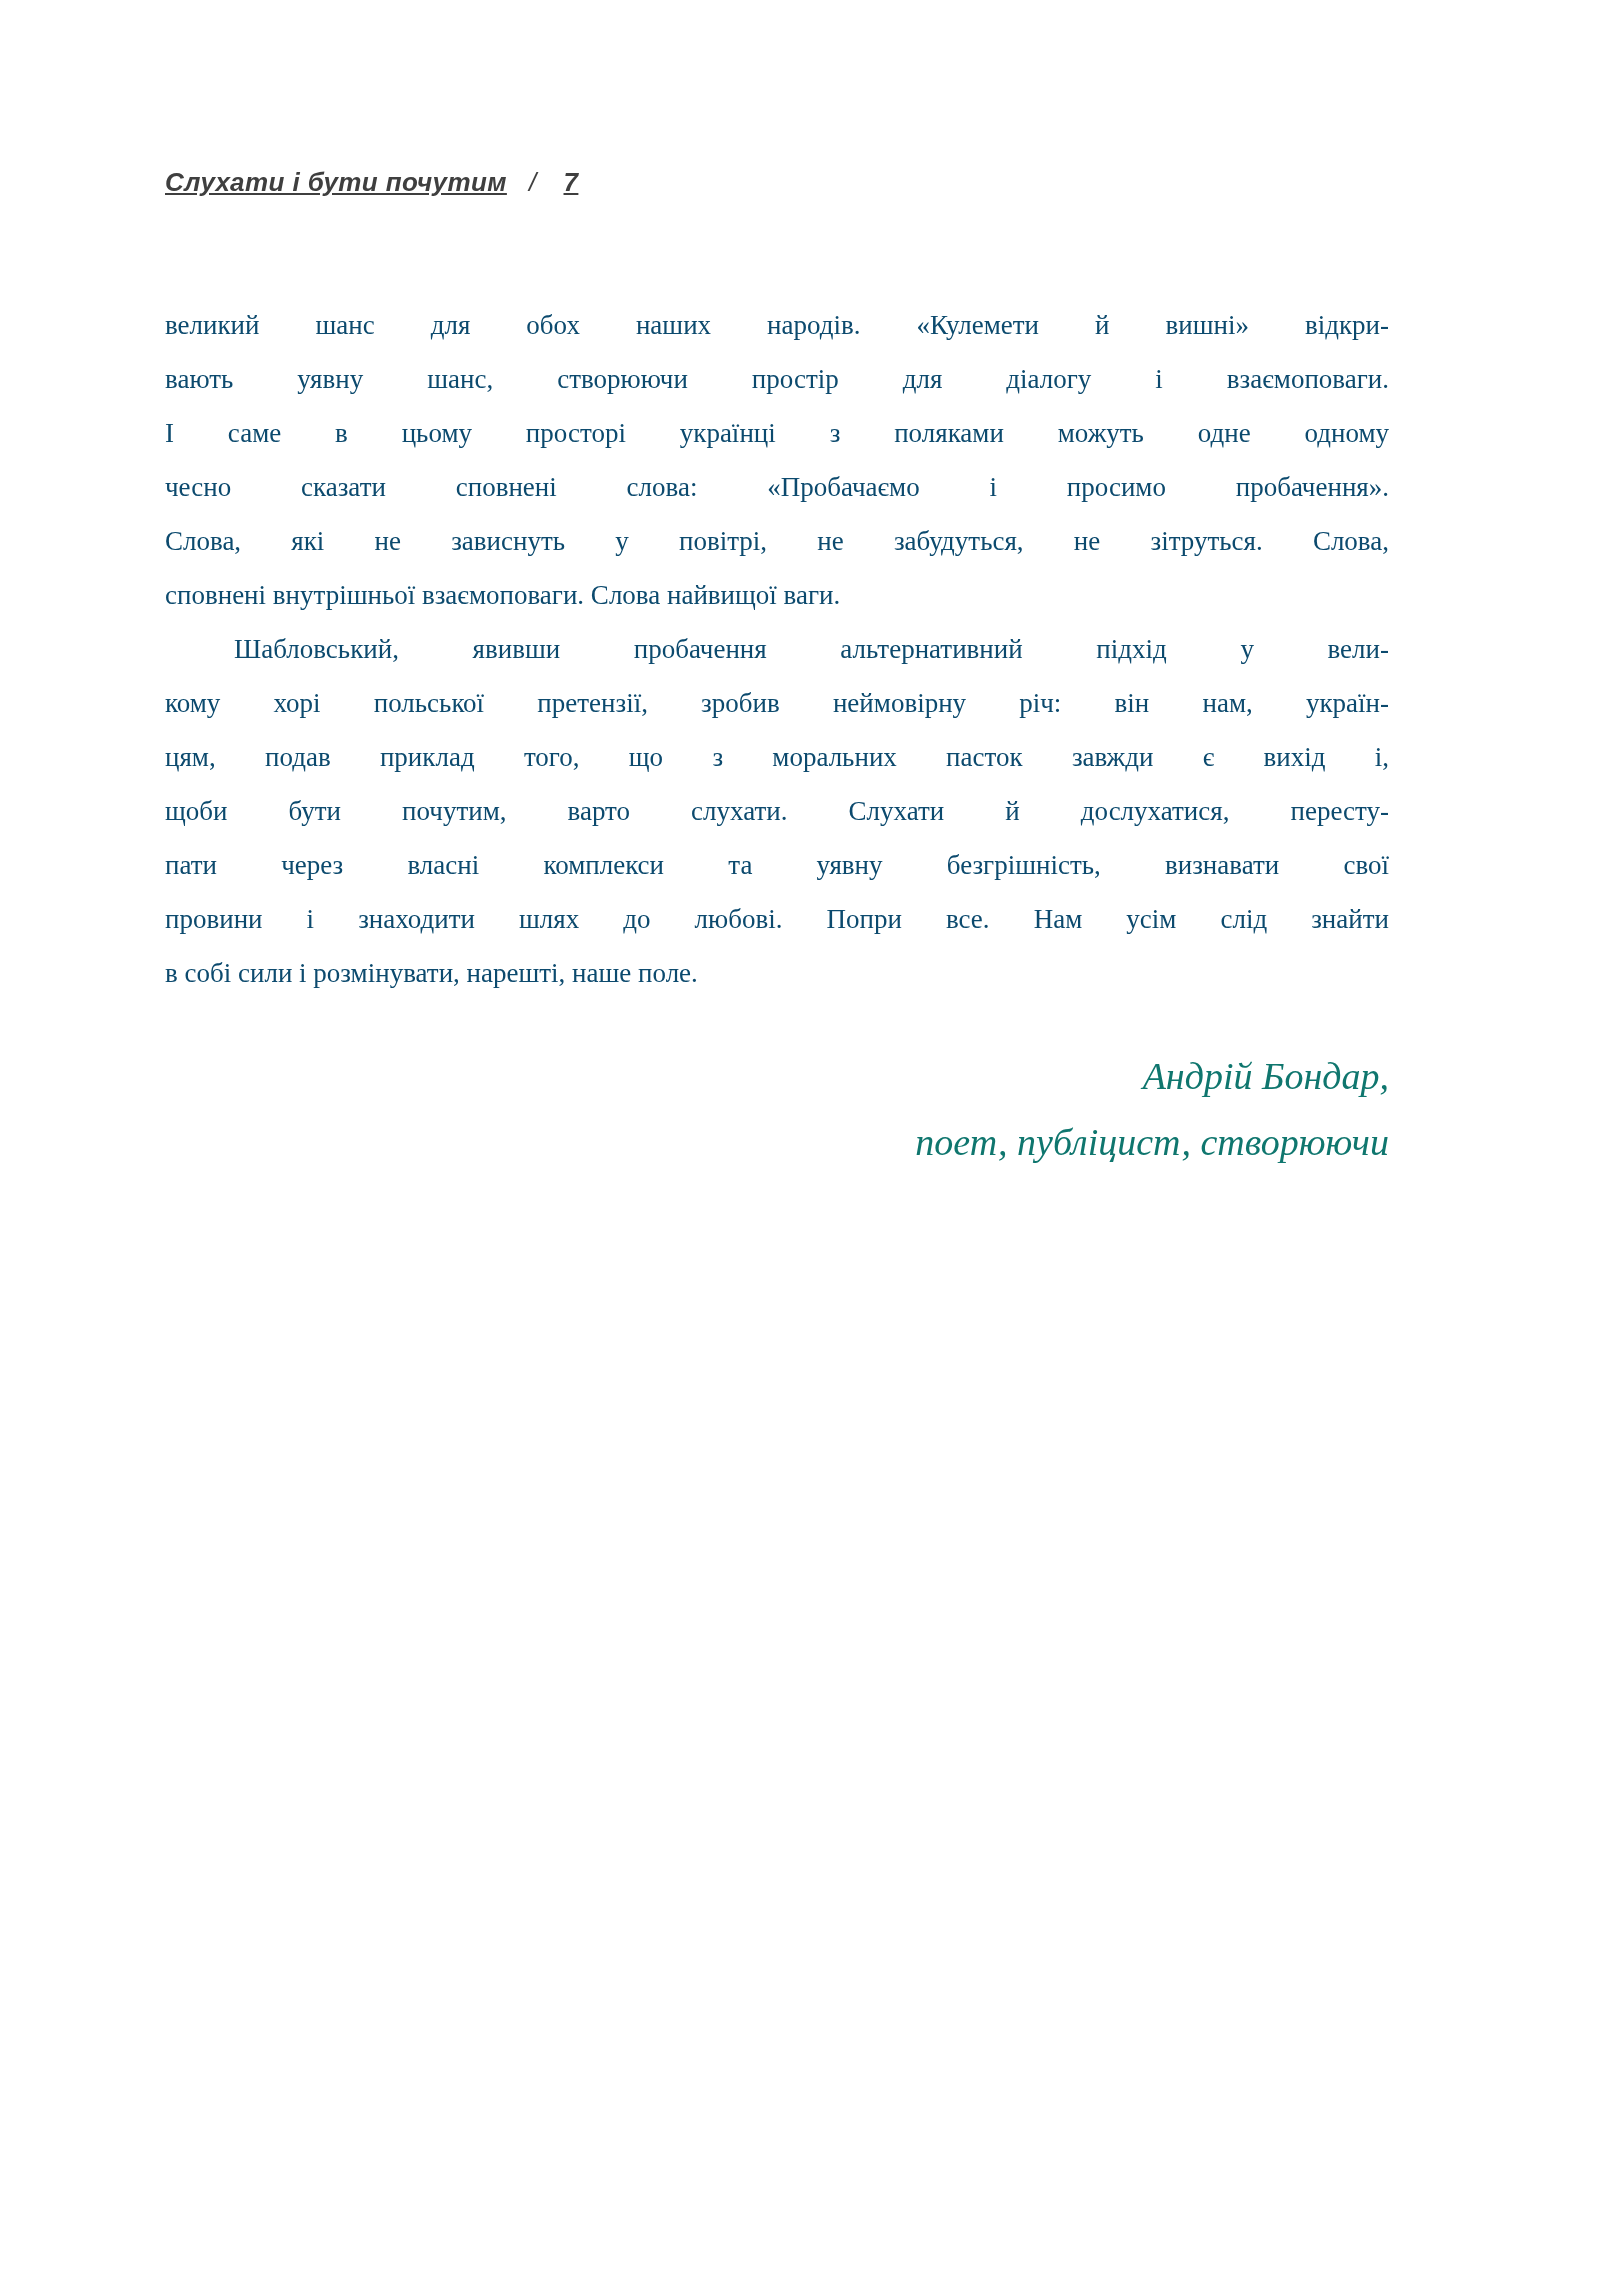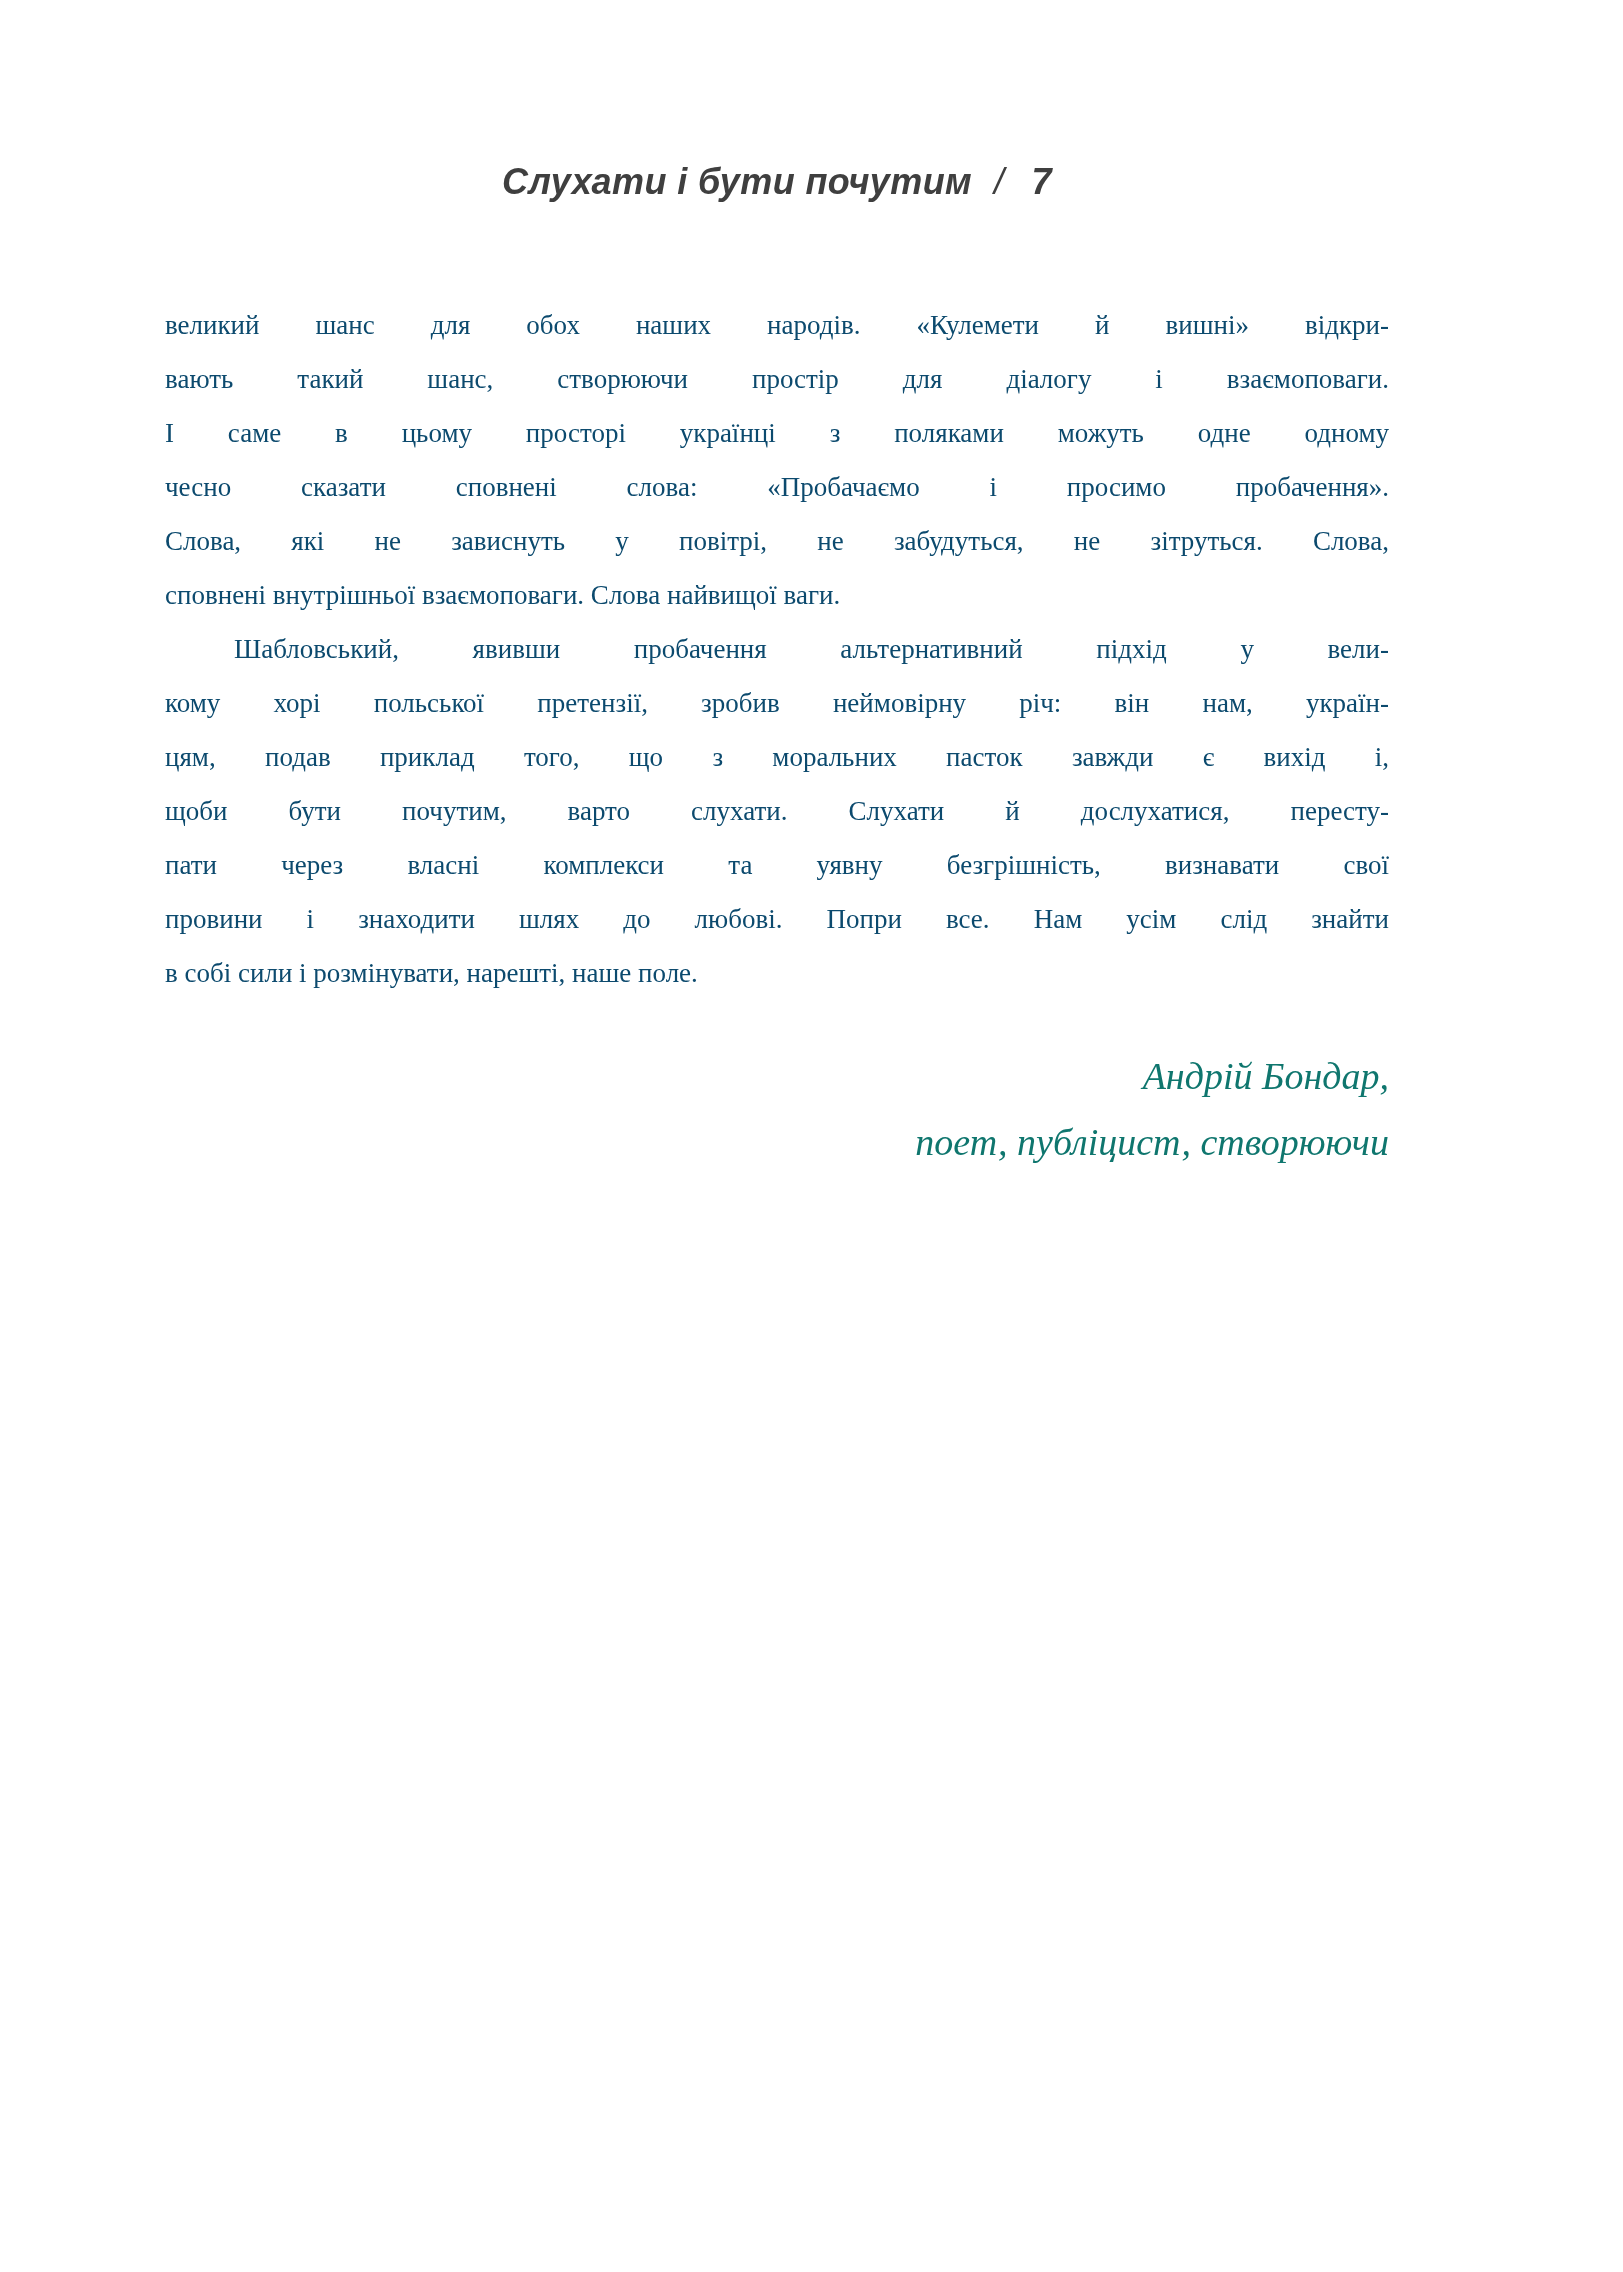--- a/index.html
+++ b/index.html
@@ -14,28 +14,29 @@
     background: #ffffff;
     font-family: "Liberation Serif", serif;
     overflow: hidden;
   }
   
   .running-head {
     position: absolute;
     top: 161px;
     left: 165px;
     width: 1224px;
-    text-align: center;
+    text-align: left;
     font-family: "Liberation Sans", sans-serif;
     font-style: italic;
     font-weight: 600;
-    font-size: 36px;
+    font-size: 26px;
     line-height: 42px;
     color: #3f3f3f;
     letter-spacing: 0.4px;
+    text-decoration: underline;
   }
   .running-head .sep {
     display: inline-block;
     margin-left: 22px;
     margin-right: 27px;
     font-weight: 400;
   }
   
   .body-text {
     position: absolute;
@@ -76,21 +77,21 @@
 <div class="page">
 
   <header class="running-head">
     <span>Слухати і бути почутим</span><span class="sep">/</span><span>7</span>
   </header>
 
   <main class="body-text">
 
     <div class="para">
       <div class="line">великий шанс для обох наших народів. «Кулемети й вишні» відкри-</div>
-      <div class="line">вають такий шанс, створюючи простір для діалогу і взаємоповаги.</div>
+      <div class="line">вають уявну шанс, створюючи простір для діалогу і взаємоповаги.</div>
       <div class="line">І саме в цьому просторі українці з поляками можуть одне одному</div>
       <div class="line">чесно сказати сповнені слова: «Пробачаємо і просимо пробачення».</div>
       <div class="line">Слова, які не зависнуть у повітрі, не забудуться, не зітруться. Слова,</div>
       <div class="line last">сповнені внутрішньої взаємоповаги. Слова найвищої ваги.</div>
     </div>
 
     <div class="para">
       <div class="line indent">Шабловський, явивши пробачення альтернативний підхід у вели-</div>
       <div class="line">кому хорі польської претензії, зробив неймовірну річ: він нам, україн-</div>
       <div class="line">цям, подав приклад того, що з моральних пасток завжди є вихід і,</div>

